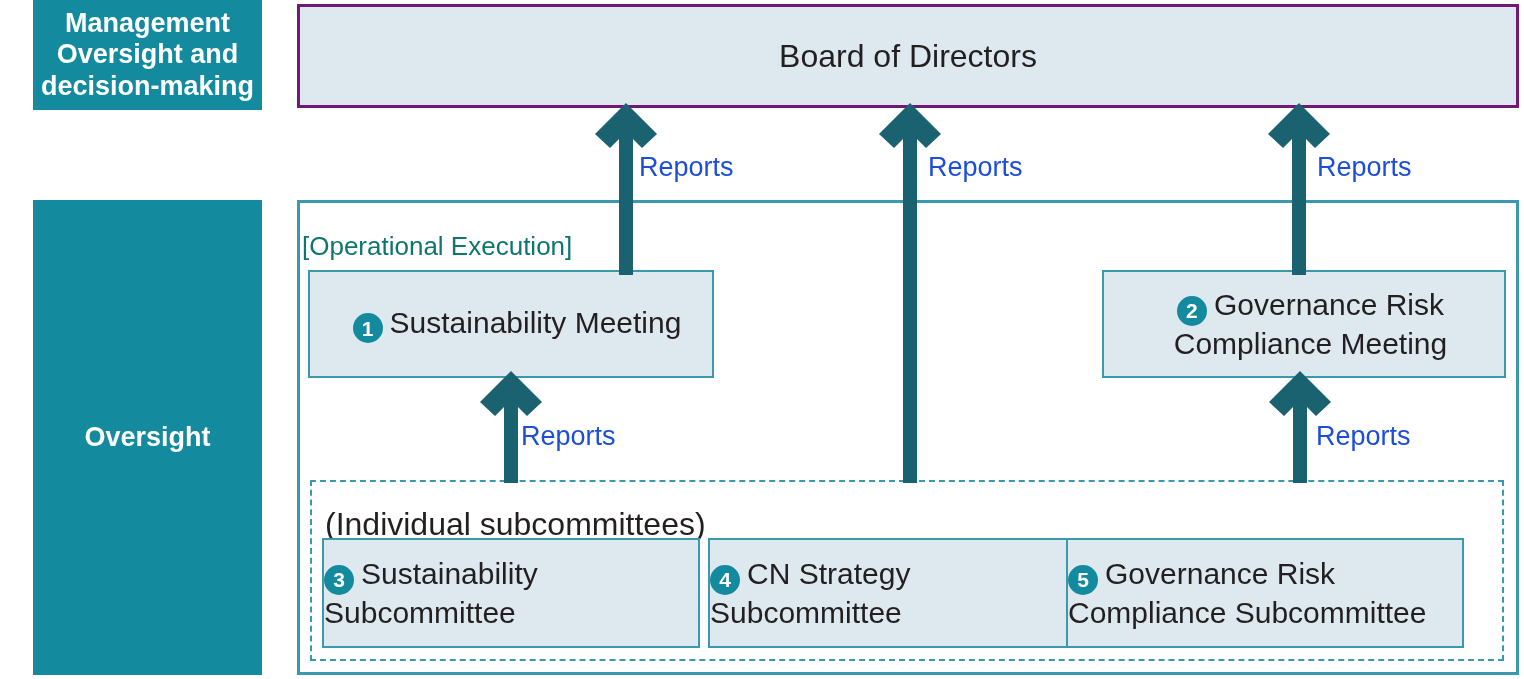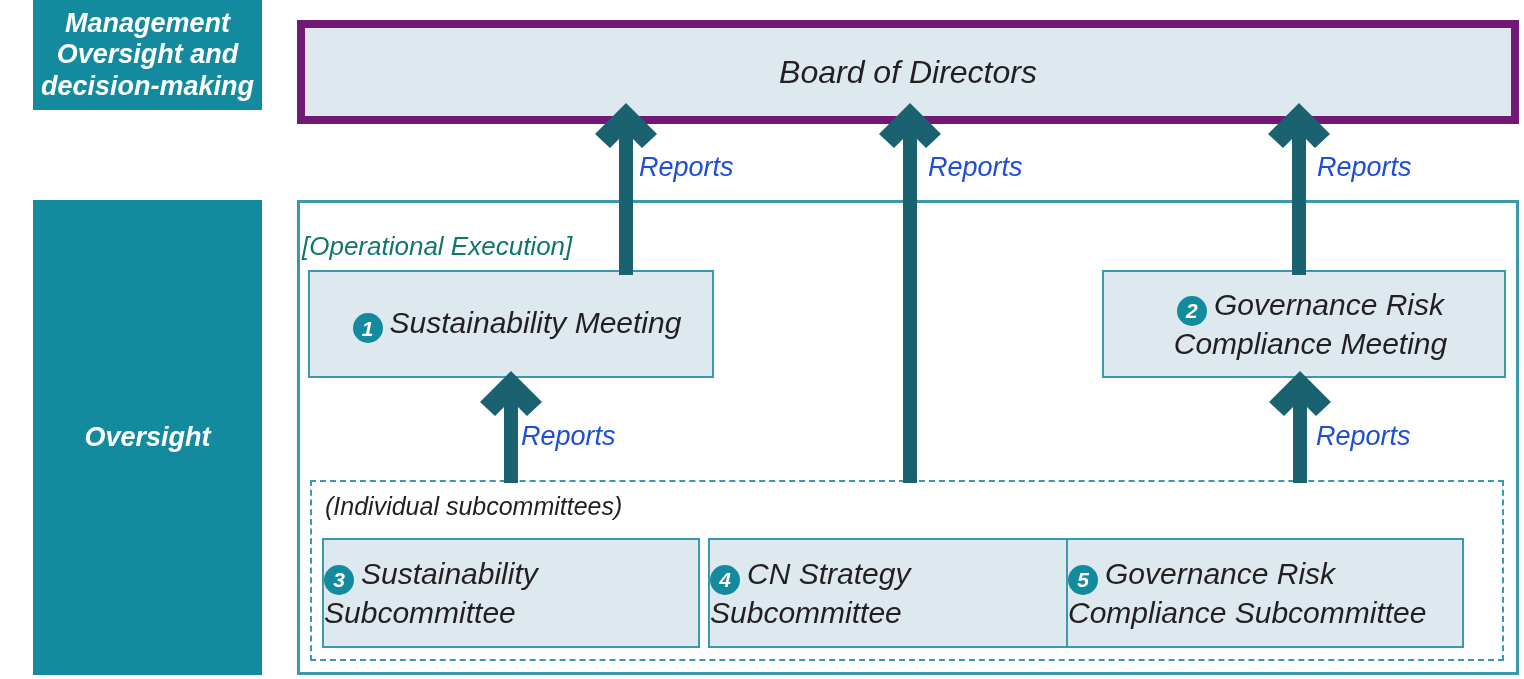--- a/index.html
+++ b/index.html
@@ -2,40 +2,40 @@
 <html><head>
 <meta charset="utf-8">
 <style>
   html,body{margin:0;padding:0;background:#ffffff;}
   body{
     width:1524px;height:679px;
     font-family:"Liberation Sans", sans-serif;
     color:#231f20;
     overflow:hidden;
   }
-  #stage{position:relative;width:1524px;height:544px;font-style:italic;}
+  #stage{position:relative;width:1524px;height:544px;}
 
   
   .cat-panel{
     position:absolute;
     background:#138a9e;
     color:#ffffff;
     font-weight:bold;
     display:flex;align-items:center;justify-content:center;
     text-align:center;
     line-height:1.16;
     box-sizing:border-box;
   }
   #cat-oversight{left:33px;top:0px;width:229px;height:110px;font-size:27px;}
   #cat-operation{left:33px;top:200px;width:229px;height:475px;font-size:27px;}
 
   
   #board-box{
-    position:absolute;left:297px;top:20px;width:1222px;height:104px;
-    background:#dde9ef;border:8px solid #701a75;box-sizing:border-box;
+    position:absolute;left:297px;top:4px;width:1222px;height:104px;
+    background:#dde9ef;border:3px solid #701a75;box-sizing:border-box;
     display:flex;align-items:center;justify-content:center;
     font-size:32px;color:#231f20;
   }
 
   
   #operation-container{
     position:absolute;left:297px;top:200px;width:1222px;height:475px;
     background:#ffffff;border:3px solid #3a99ad;box-sizing:border-box;
   }
 
@@ -55,22 +55,22 @@
   }
   #box-sustainability-meeting{left:308px;top:270px;width:406px;height:108px;padding-left:12px;}
   #box-grc-meeting{left:1102px;top:270px;width:404px;height:108px;padding-left:13px;}
 
   
   #subcommittee-group{
     position:absolute;left:310px;top:480px;width:1194px;height:181px;
     border:2px dashed #3a99ad;box-sizing:border-box;background:transparent;
   }
   #subcommittee-group-label{
-    position:absolute;left:325px;top:492px;
-    font-size:25px;color:#231f20;white-space:nowrap;
+    position:absolute;left:325px;top:506px;
+    font-size:32px;color:#231f20;white-space:nowrap;
   }
 
   
   .sub-box{
     position:absolute;
     background:#dde9ef;border:2px solid #3a99ad;box-sizing:border-box;
     display:flex;align-items:center;justify-content:center;
     text-align:left;line-height:1.18;
     font-size:30px;color:#231f20;
   }

